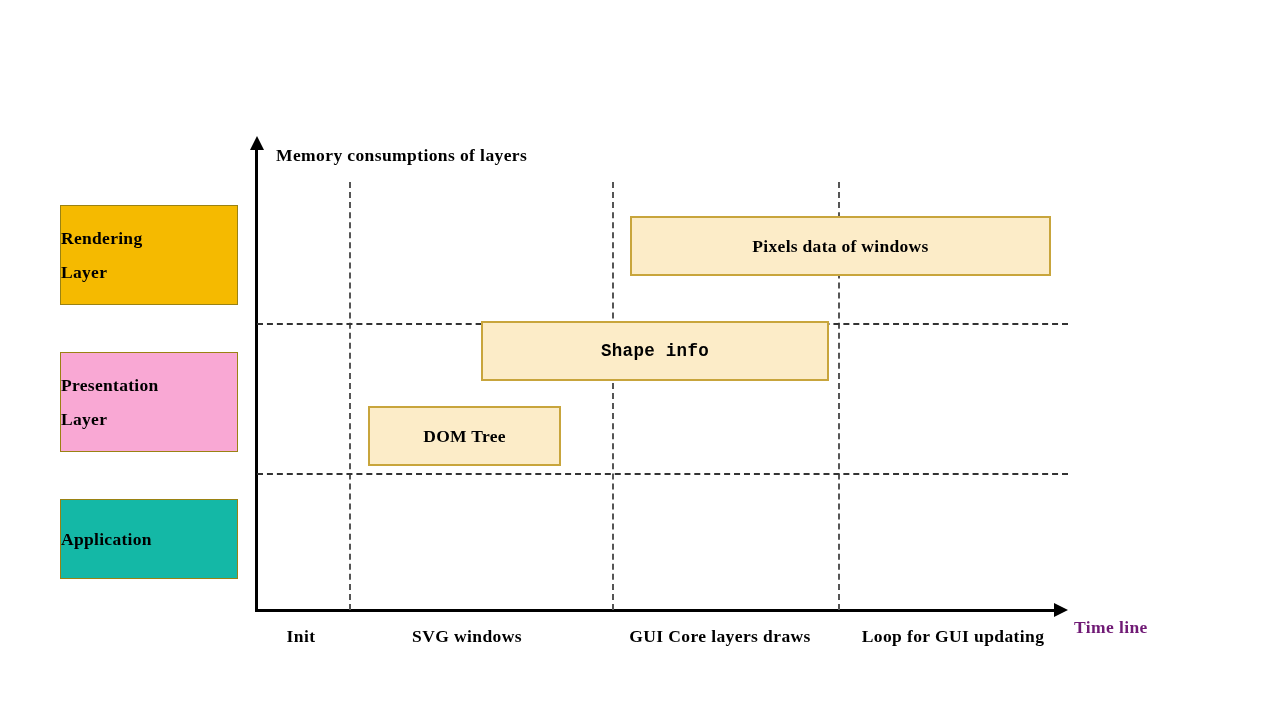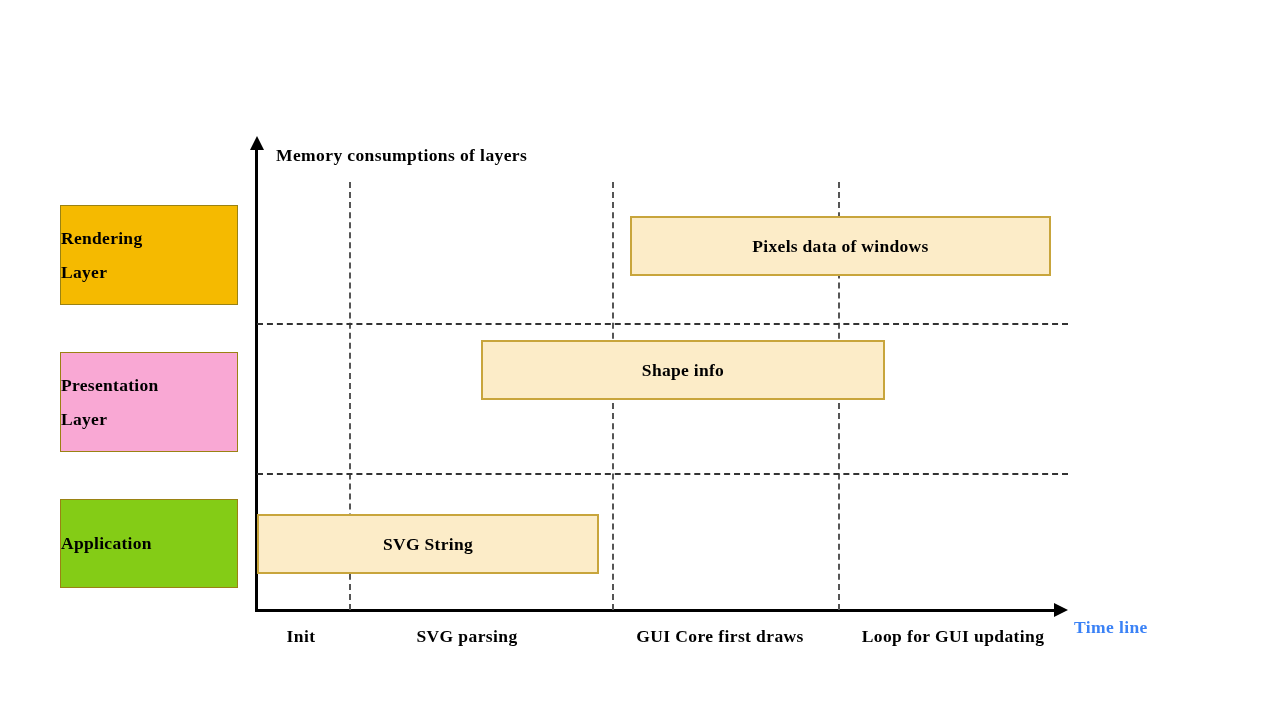--- a/index.html
+++ b/index.html
@@ -134,21 +134,21 @@
     letter-spacing: 0.4px;
     white-space: nowrap;
     transform: translateX(-50%);
   }
   #x-axis-title {
     position: absolute;
     left: 1074px;
     top: 617px;
     font-size: 17.5px;
     font-weight: bold;
-    color: #3b82f6;
+    color: #701a75;
     letter-spacing: 0.4px;
     white-space: nowrap;
     text-align: center;
   }
 </style>
 </head>
 <body>
 
 <div id="canvas">
 
@@ -169,37 +169,37 @@
   <div class="layer-box" style="top:205px;height:100px;background:#F5BA00;">
     <span>Rendering</span>
     <span>Layer</span>
   </div>
 
   <div class="layer-box" style="top:352px;height:100px;background:#f9a8d4;">
     <span>Presentation</span>
     <span>Layer</span>
   </div>
 
-  <div class="layer-box" style="top:499px;height:89px;background:#84cc16;">
+  <div class="layer-box" style="top:499px;height:80px;background:#14b8a6;">
     <span>Application</span>
   </div>
 
   <div class="bar" style="left:630px;top:216px;width:421px;height:60px;">
     <span class="bar-label">Pixels data of windows</span>
   </div>
 
-  <div class="bar" style="left:481px;top:340px;width:404px;height:60px;">
+  <div class="bar" style="left:481px;top:321px;width:348px;height:60px;font-family:Liberation Mono, monospace;">
     <span class="bar-label">Shape info</span>
   </div>
 
-
-  <div class="bar" style="left:257px;top:514px;width:342px;height:60px;">
-    <span class="bar-label">SVG String</span>
-  </div>
+  <div class="bar" style="left:368px;top:406px;width:193px;height:60px;">
+    <span class="bar-label">DOM Tree</span>
+  </div>
+
 
   <div class="xtick" style="left:301px;text-align:right;">Init</div>
-  <div class="xtick" style="left:467px;">SVG parsing</div>
-  <div class="xtick" style="left:720px;">GUI Core first draws</div>
+  <div class="xtick" style="left:467px;">SVG windows</div>
+  <div class="xtick" style="left:720px;">GUI Core layers draws</div>
   <div class="xtick" style="left:953px;">Loop for GUI updating</div>
 
   <div id="x-axis-title">Time line</div>
 
 </div>
 
 </body></html>

